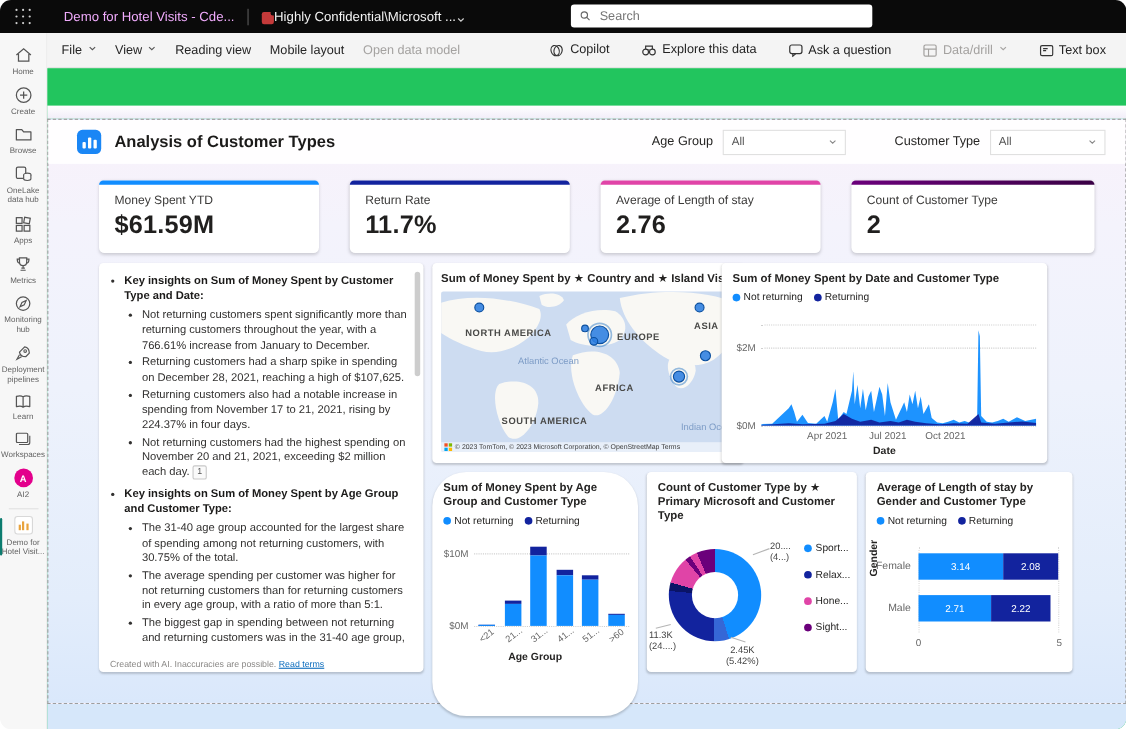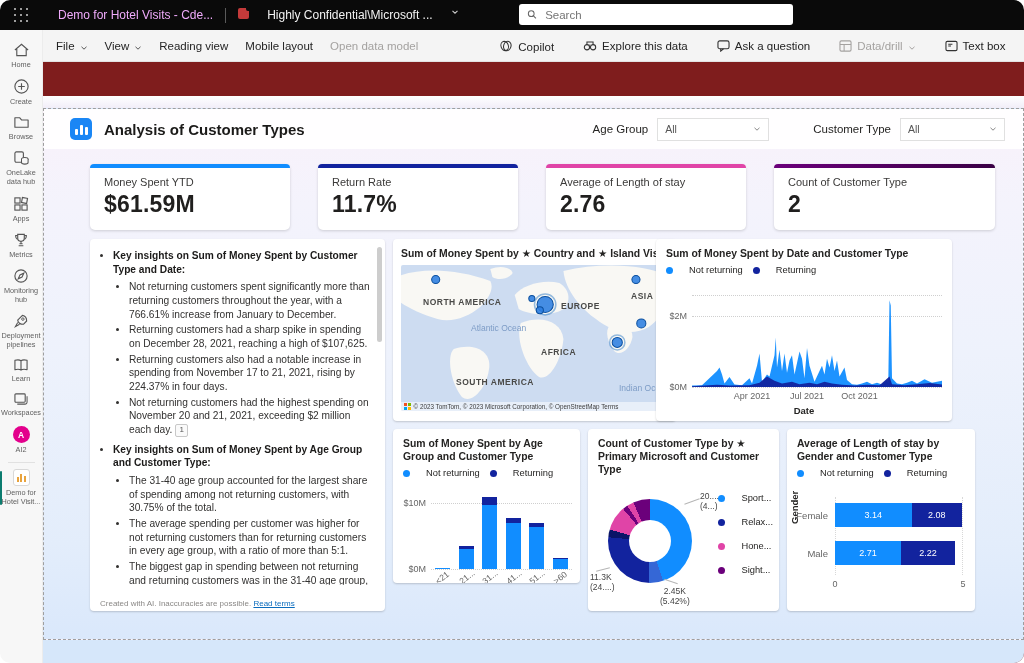--- a/index.html
+++ b/index.html
@@ -7,53 +7,53 @@
         font-family:"Liberation Sans","DejaVu Sans",sans-serif;background:#fff;
         -webkit-font-smoothing:antialiased;}
   
   .topbar{position:absolute;left:0;top:0;width:1024px;height:30px;background:#0a0a0a;
           display:flex;align-items:center;color:#fff;}
   .waffle{width:16px;height:16px;margin:0 15px 0 13px;display:grid;
           grid-template-columns:repeat(3,4px);grid-template-rows:repeat(3,4px);gap:2px;cursor:pointer;}
   .waffle i{width:2.5px;height:2.5px;background:#cfcfcf;border-radius:50%;margin:auto;}
   .tb-title{font-size:12px;color:#f0abfc;margin-left:14px;white-space:nowrap;cursor:pointer;}
   .tb-div{width:1px;height:15px;background:#5a5a5a;margin:0 12px;}
-  .sens-chip{display:flex;align-items:flex-start;gap:18px;font-size:12px;color:#f3f3f3;cursor:pointer;}
+  .sens-chip{display:flex;align-items:flex-end;gap:0;font-size:12px;color:#f3f3f3;cursor:pointer;}
   .sens-ic{width:11px;height:11px;background:#c43a3a;border-radius:2px;position:relative;}
   .sens-ic:after{content:"";position:absolute;right:-1px;top:-1px;width:4px;height:4px;background:#0a0a0a;
                  border-radius:0 2px 0 2px;}
   .chev{width:8px;height:8px;display:inline-block;}
   .searchbox{position:absolute;left:519px;top:4px;width:258px;height:21px;background:#fff;border-radius:3px;
              display:flex;align-items:center;padding:0 8px;gap:6px;}
   .searchbox input{border:0;outline:0;font-size:11.5px;color:#444;width:100%;
                    font-family:"Liberation Sans","DejaVu Sans",sans-serif;background:transparent;}
   
   .ribbon{position:absolute;left:43px;top:30px;width:981px;height:32px;background:#f4f4f4;
           border-bottom:1px solid #e2e2e2;display:flex;align-items:center;gap:17px;
           padding-left:13px;font-size:11.5px;color:#242424;overflow:hidden;box-sizing:border-box;}
-  .rb-item{display:flex;align-items:flex-end;gap:5px;white-space:nowrap;cursor:pointer;flex:0 0 auto;}
+  .rb-item{display:flex;align-items:flex-start;gap:5px;white-space:nowrap;cursor:pointer;flex:0 0 auto;}
   .rb-item.disabled{color:#a4a2a0;cursor:default;}
   .rb-item svg{flex:0 0 auto;}
   
   .rail{position:absolute;left:0;top:30px;width:43px;height:633px;background:#f7f7f7;
         border-right:1px solid #ececec;box-sizing:border-box;display:flex;flex-direction:column;
         align-items:center;padding-top:8px;}
   .rail-item{width:43px;display:flex;flex-direction:column;align-items:center;gap:2px;
              padding:4px 0 5px;cursor:pointer;position:relative;color:#5c5b5a;}
   .rail-item .lbl{font-size:7.3px;color:#616161;text-align:center;line-height:1.25;max-width:41px;}
   .rail-sep{width:27px;height:1px;background:#e1e1e1;margin:2px 0;}
   .avatar{width:17px;height:17px;border-radius:50%;background:#e3008c;color:#fff;font-size:8.5px;
           font-weight:bold;display:flex;align-items:center;justify-content:center;}
   .rail-item.active:before{content:"";position:absolute;left:0;top:6px;bottom:6px;width:2.5px;
           background:#0c7c6f;border-radius:2px;}
   .repicon{width:17px;height:17px;background:#fff;border:1px solid #d8d8d8;border-radius:3px;
            display:flex;align-items:flex-end;justify-content:center;gap:1.5px;padding-bottom:3px;box-sizing:border-box;}
   .repicon i{width:2px;background:#e8a33d;display:block;}
   
-  .wrapper{position:absolute;left:43px;top:62px;width:981px;height:601px;background:#7f1d1d;}
+  .wrapper{position:absolute;left:43px;top:62px;width:981px;height:601px;background:#22c55e;}
   .prestrip{position:absolute;left:0;top:34px;width:981px;height:12px;
             background:linear-gradient(#ffffff,#f1edf8);}
   .belowstrip{position:absolute;left:0;top:577px;width:981px;height:24px;background:#d6e7fa;}
   .canvas{position:absolute;left:0;top:46px;width:979px;height:530px;border:1px dashed #9e9e9e;
           box-sizing:content-box;
           background:linear-gradient(180deg,#fbf2fa 0%,#f7f2fb 7%,#f4f3fc 18%,#eef2fc 46%,#e3edfb 82%,#dae8fb 100%);}
   .rheader{position:absolute;left:0;top:0;right:0;height:40px;background:rgba(255,255,255,.93);
            display:flex;align-items:center;}
   .rtitle-ic{width:22px;height:22px;border-radius:5px;background:#1a86f5;margin-left:26px;
              display:flex;align-items:flex-end;justify-content:center;gap:2px;padding-bottom:5px;box-sizing:border-box;}
@@ -70,21 +70,21 @@
   .kpi .accent{height:4px;border-radius:5px 5px 0 0;}
   .kpi .body{padding:8px 14px 0;}
   .kpi .klabel{font-size:11px;color:#3b3a39;}
   .kpi .kvalue{font-size:23px;font-weight:600;color:#201f1e;margin-top:3px;letter-spacing:.2px;}
   
   .visual{position:absolute;background:#fff;border-radius:4px;box-shadow:0 1px 2px rgba(0,0,0,.18);
           box-sizing:border-box;padding:8px 10px;cursor:pointer;overflow:hidden;}
   .vtitle{font-size:10.4px;font-weight:bold;color:#252423;line-height:1.25;white-space:nowrap;overflow:hidden;}
   .vtitle.wrap{white-space:normal;}
   .legend{display:flex;align-items:center;gap:10px;margin-top:5px;font-size:9.3px;color:#252423;}
-  .leg{display:flex;align-items:center;gap:16px;}
+  .leg{display:flex;align-items:center;gap:3px;}
   .dot{width:7px;height:7px;border-radius:50%;display:inline-block;}
   .axis-t{font-size:9px;color:#666;}
   .axis-title{font-size:9.5px;font-weight:600;color:#252423;text-align:center;}
   
   .insights{left:46px;top:130px;width:295px;height:372px;padding:10px 12px 16px 10px;}
   .ins-scroll{position:absolute;right:3px;top:8px;width:5px;bottom:14px;}
   .ins-thumb{width:5px;height:95px;background:#cdcdcd;border-radius:3px;}
   .ins-body{font-size:10.2px;color:#323130;line-height:1.34;height:336px;overflow:hidden;}
   ul.outer{margin:0;padding-left:13px;list-style:disc;}
   ul.outer>li{margin-bottom:2px;}
@@ -109,21 +109,21 @@
   
   .linev{left:612px;top:130px;width:296px;height:182px;}
   .lplot{position:absolute;left:36px;right:10px;top:56px;height:92px;}
   .lplot svg{position:absolute;inset:0;width:100%;height:100%;}
   .gridline{position:absolute;left:0;right:0;border-top:1px dotted #cfcfcf;}
   .ylab{position:absolute;right:100%;margin-right:5px;transform:translateY(-50%);white-space:nowrap;}
   .xlabs{position:absolute;left:36px;right:10px;top:152px;height:12px;}
   .xlabs span{position:absolute;transform:translateX(-50%);white-space:nowrap;}
   .linev .axis-title{position:absolute;left:0;right:0;top:166px;}
   
-  .colv{left:349px;top:320px;width:187px;height:154px;}
+  .colv{left:349px;top:320px;width:187px;height:222px;border-radius:31px;}
   .cplot{position:absolute;left:38px;right:8px;top:64px;height:76px;}
   .cbars{position:absolute;inset:0;display:flex;align-items:flex-end;justify-content:space-between;padding:0 4px;}
   .cgroup{width:15px;display:flex;flex-direction:column-reverse;}
   .cseg1{background:#118DFF;}
   .cseg2{background:#12239E;}
   .ccats{position:absolute;left:38px;right:8px;top:142px;height:18px;display:flex;
          justify-content:space-between;padding:0 4px;}
   .ccats span{width:15px;transform:rotate(-38deg) translateX(-4px);transform-origin:top center;
               font-size:8.5px;color:#666;white-space:nowrap;}
   .colv .axis-title{position:absolute;left:0;right:0;top:163px;}

